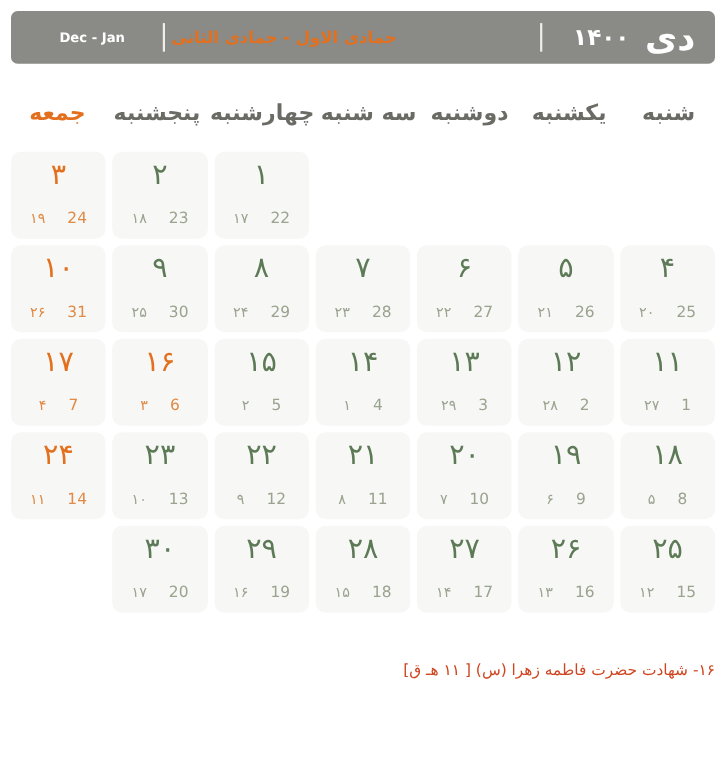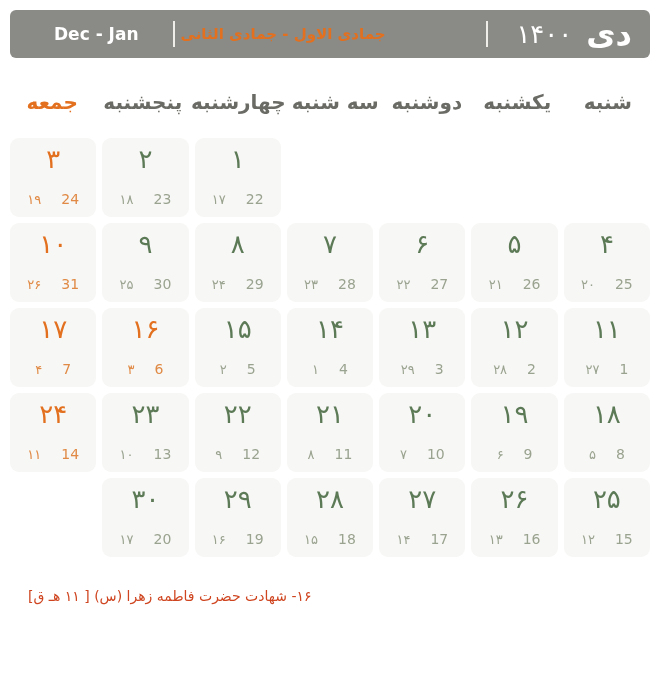--- a/index.html
+++ b/index.html
@@ -50,22 +50,22 @@
     padding-left: 28px;
   }
   .persian-month {
     color: #ffffff;
     font-size: 32px;
     font-weight: bold;
     line-height: 1;
   }
   .persian-year {
     color: #ffffff;
-    font-size: 26px;
-    font-weight: normal;
+    font-size: 21px;
+    font-weight: bold;
     line-height: 1;
   }
   .divider {
     width: 2px;
     height: 26px;
     background: #efeee8;
     flex: 0 0 auto;
   }
   .seg-arabic {
     flex: 1 1 auto;
@@ -78,21 +78,21 @@
     font-weight: bold;
     line-height: 1;
   }
   .seg-greg {
     flex: 0 0 auto;
     padding-right: 34px;
     padding-left: 26px;
   }
   .greg-months {
     color: #ffffff;
-    font-size: 17px;
+    font-size: 12px;
     font-weight: bold;
     line-height: 1;
     direction: ltr;
   }
 
   
   .weekdays {
     position: absolute;
     top: 88px;
     right: 10px;
@@ -171,24 +171,24 @@
     margin-top: 14px;
   }
   .cell.holiday .sub-hijri,
   .cell.holiday .sub-greg {
     color: #e08a45;
   }
 
   
   .footnotes {
     position: absolute;
-    top: 584px;
+    top: 598px;
     right: 10px;
     left: 10px;
-    text-align: left;
+    text-align: right;
     padding-left: 18px;
   }
   .footnote {
     color: #cf4520;
     font-size: 14px;
     line-height: 24px;
     white-space: nowrap;
   }
 </style>
 </head>

